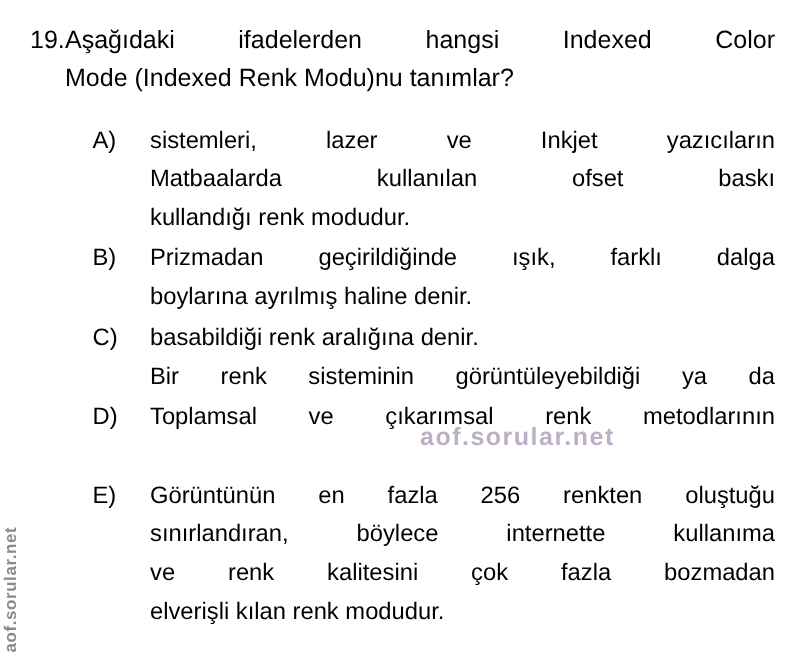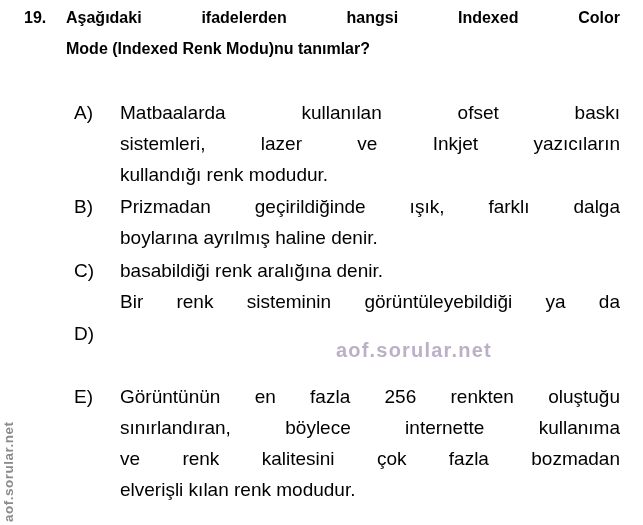--- a/index.html
+++ b/index.html
@@ -13,34 +13,34 @@
     height: 525px;
     background: #ffffff;
     font-family: "Liberation Sans", sans-serif;
     color: #000000;
     overflow: hidden;
   }
   
   .question {
     position: absolute;
     left: 24px;
-    top: 2px;
+    top: 17px;
     width: 596px;
-    font-size: 16px;
-    font-weight: bold;
+    font-size: 20px;
+    font-weight: normal;
     line-height: 31px;
     z-index: 2;
   }
   .qnum {
     position: absolute;
     left: 0;
     top: 0;
   }
   .qtext {
-    margin-left: 42px;
+    margin-left: 28px;
   }
   
   .option {
     position: absolute;
     left: 74px;
     width: 546px;
     font-size: 19px;
     font-weight: normal;
     line-height: 31px;
     z-index: 2;
@@ -107,22 +107,22 @@
     <span class="qnum">19.</span>
     <div class="qtext">
       <span class="line just">Aşağıdaki ifadelerden hangsi Indexed Color</span>
       <span class="line">Mode (Indexed Renk Modu)nu tanımlar?</span>
     </div>
   </div>
 
   <div class="option opt-a">
     <span class="letter">A)</span>
     <div class="otext">
+      <span class="line just">sistemleri, lazer ve Inkjet yazıcıların</span>
       <span class="line just">Matbaalarda kullanılan ofset baskı</span>
-      <span class="line just">sistemleri, lazer ve Inkjet yazıcıların</span>
       <span class="line">kullandığı renk modudur.</span>
     </div>
   </div>
 
   <div class="option opt-b">
     <span class="letter">B)</span>
     <div class="otext">
       <span class="line just">Prizmadan geçirildiğinde ışık, farklı dalga</span>
       <span class="line">boylarına ayrılmış haline denir.</span>
     </div>
@@ -132,20 +132,21 @@
     <span class="letter">C)</span>
     <div class="otext">
       <span class="line">basabildiği renk aralığına denir.</span>
       <span class="line just">Bir renk sisteminin görüntüleyebildiği ya da</span>
     </div>
   </div>
 
   <div class="option opt-d">
     <span class="letter">D)</span>
     <div class="otext">
+      <span class="line just">Toplamsal ve çıkarımsal renk metodlarının</span>
     </div>
   </div>
 
   <div class="option opt-e">
     <span class="letter">E)</span>
     <div class="otext">
       <span class="line just">Görüntünün en fazla 256 renkten oluştuğu</span>
       <span class="line just">sınırlandıran, böylece internette kullanıma</span>
       <span class="line just">ve renk kalitesini çok fazla bozmadan</span>
       <span class="line">elverişli kılan renk modudur.</span>

